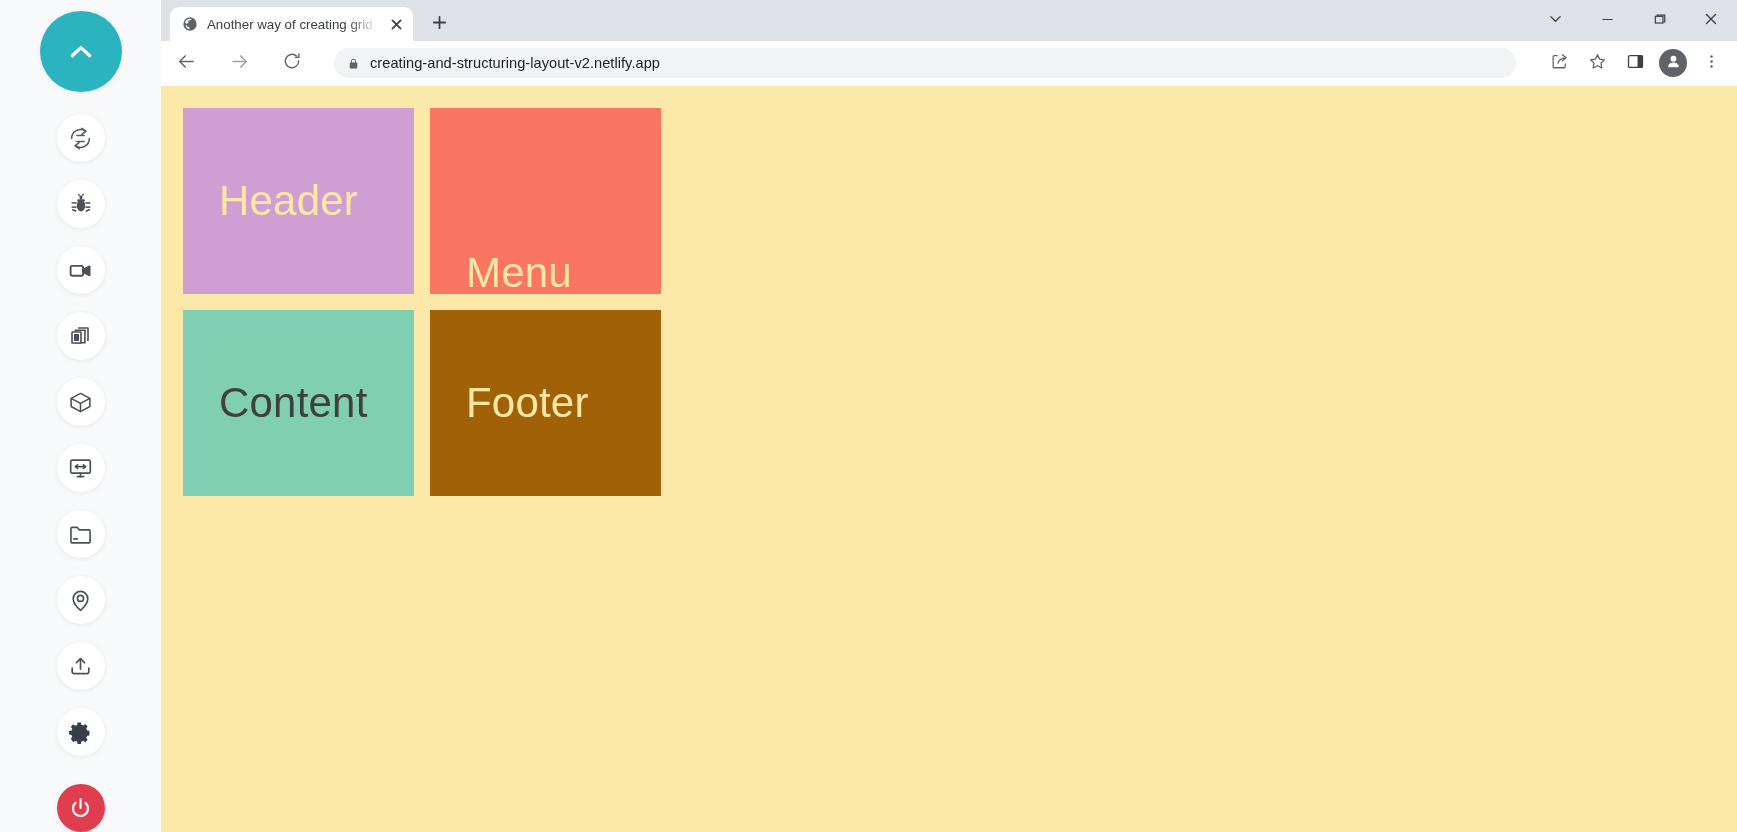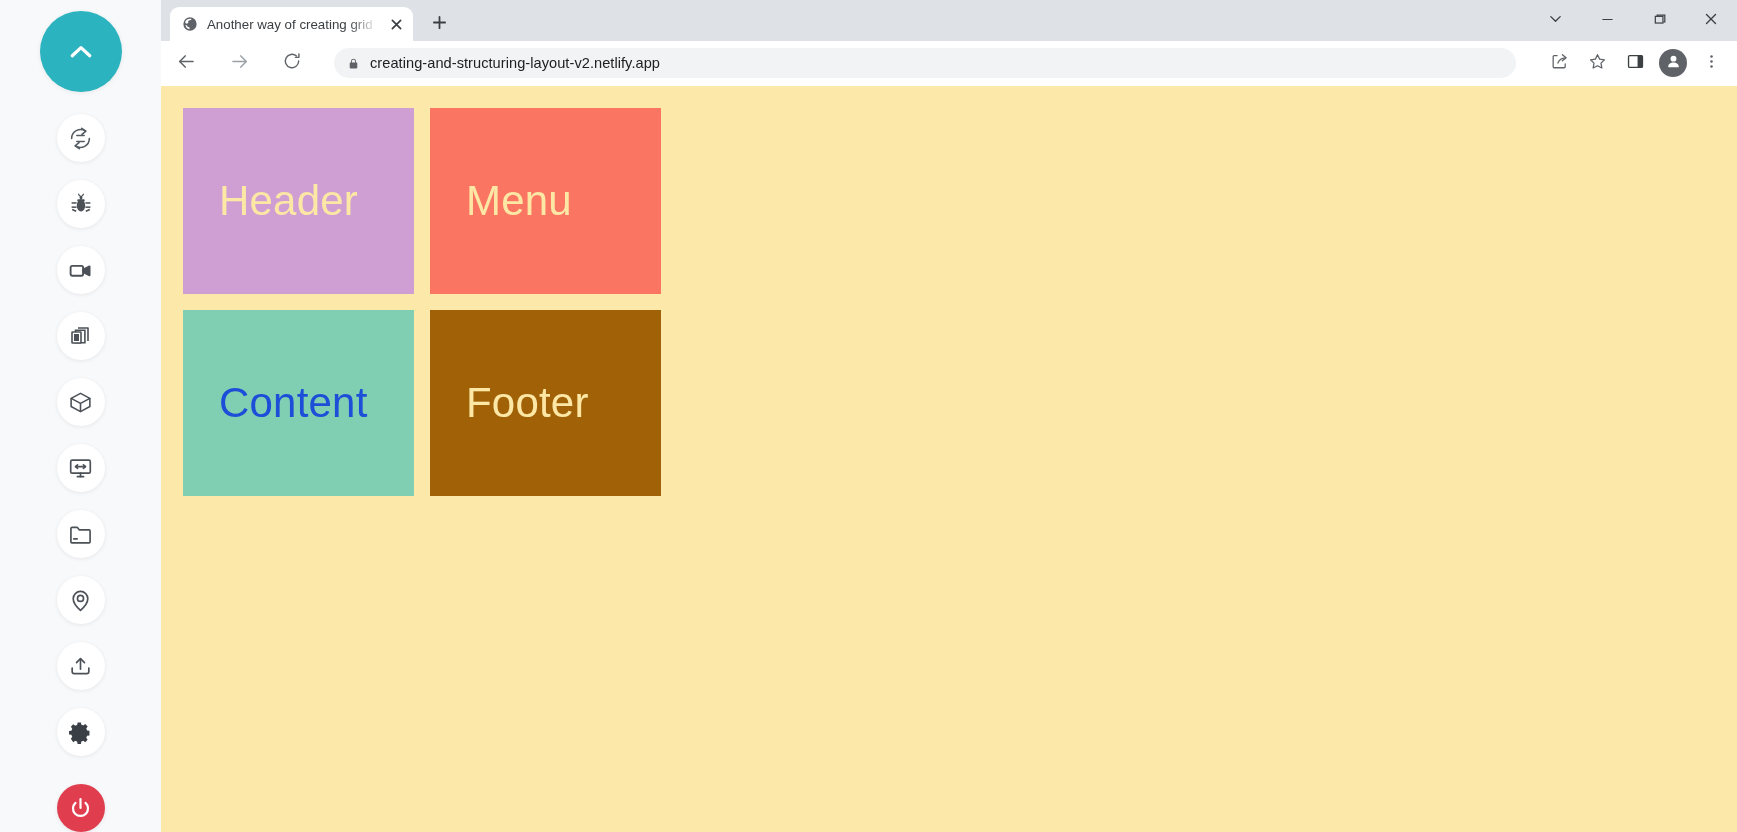--- a/index.html
+++ b/index.html
@@ -523,26 +523,26 @@
       </div>
     </div>
 
     <div class="viewport" style="background: rgb(252, 232, 168);">
       <div class="grid-layout">
 
         <div class="grid-cell cell-header" style="background: rgb(207, 159, 212);">
           <span class="cell-label" style="color: rgb(252, 231, 165);">Header</span>
         </div>
 
-        <div class="grid-cell cell-menu" style="background: rgb(251, 117, 99);">
+        <div class="grid-cell cell-menu" style="background: rgb(251, 117, 99); align-items: flex-end;">
           <span class="cell-label" style="color: rgb(252, 231, 165);">Menu</span>
         </div>
 
         <div class="grid-cell cell-content" style="background: rgb(129, 207, 179);">
-          <span class="cell-label" style="color: #1d4ed8;">Content</span>
+          <span class="cell-label" style="color: #404040;">Content</span>
         </div>
 
         <div class="grid-cell cell-footer" style="background: #a16207;">
           <span class="cell-label" style="color: rgb(252, 231, 165);">Footer</span>
         </div>
 
       </div>
     </div>
 
   </div>

